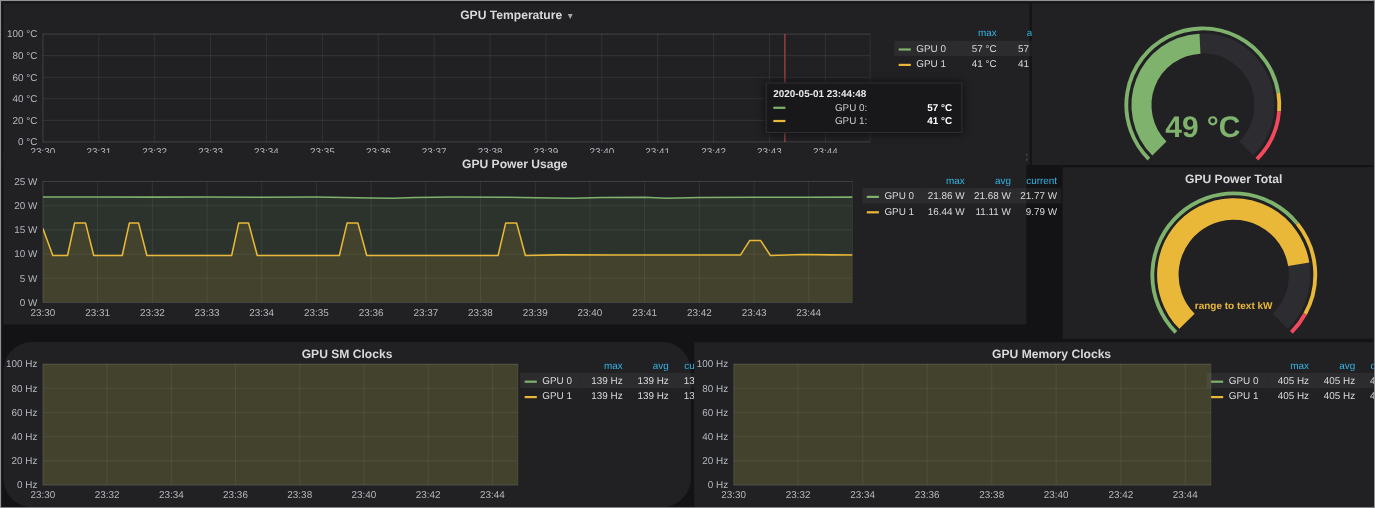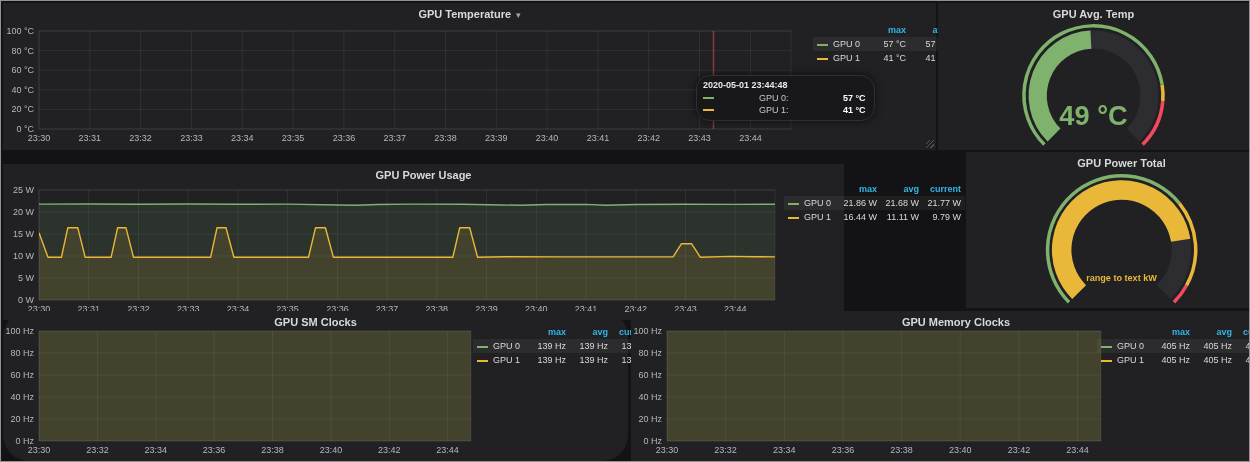--- a/index.html
+++ b/index.html
@@ -2,21 +2,21 @@
 <html><head>
 <meta charset="utf-8">
 <style>
   html,body{margin:0;padding:0;background:#0e0e10;}
   .stage{position:relative;width:1250px;height:462px;background:#131315;
          border:1px solid #8f9397;box-sizing:border-box;overflow:hidden;
          font-family:"Liberation Sans","DejaVu Sans",sans-serif;color:#d8d9da;}
   .panel{position:absolute;background:#212124;box-sizing:border-box;}
   .panel-temp  {left:2px;  top:2px;   width:933px;height:147px;}
   .panel-avg   {left:937px;top:2px;   width:311px;height:147px;}
-  .panel-power {left:2px;  top:163px; width:841px;height:156px;}
+  .panel-power {left:2px;  top:138px; width:930px;height:156px;}
   .panel-ptot  {left:937px;top:151px; width:311px;height:156px;margin-left:28px;}
   .panel-sm    {left:2px;  top:310px; width:625px;height:150px;border-radius:26px;}
   .panel-mem   {left:630px;top:310px; width:618px;height:150px;padding-left:32px;}
   .panel-header{height:20px;text-align:center;padding-top:5px;font-size:11px;
                 font-weight:bold;color:#d8d9da;white-space:nowrap;}
   .caret{color:#9fa7b3;font-size:9px;margin-left:5px;}
   .chart{position:absolute;}
   .chart-temp {left:2px;top:24px;width:788px;height:118px;}
   .chart-power{left:2px;top:22px;width:772px;height:130px;}
   .chart-sm   {left:2px;top:16px;width:468px;height:130px;}
@@ -24,27 +24,27 @@
   .gauge-box{position:absolute;left:2px;top:20px;right:2px;bottom:2px;}
   .legend{position:absolute;}
   .legend-temp {left:810px;top:20px;}
   .legend-power{left:781px;top:18px;}
   .legend-sm   {left:470px;top:14px;}
   .legend-mem  {left:466px;top:14px;}
   .legend-table{border-collapse:collapse;font-size:9px;color:#d8d9da;}
   .legend-table td{padding:2px 4px;text-align:right;white-space:nowrap;}
   .legend-table td.lg-namecell{text-align:center;padding-right:8px;}
   .legend-table td{min-width:34px;}
-  .lg-head td{color:#33b5e5;font-weight:bold;}
+  .lg-head td{color:#33b5e5;font-weight:normal;}
   .lg-row:nth-child(2){background:rgba(255,255,255,0.05);}
   .dash{display:inline-block;width:11px;height:2px;margin-right:5px;vertical-align:middle;}
   .dash-green{background:#7eb26d;}
   .dash-yellow{background:#eab839;}
   .tooltip{position:absolute;left:693px;top:72px;background:#18181a;
-           border:1px solid #2f2f33;border-radius:14px;padding:4px 8px 5px 6px;
+           border:1px solid #2f2f33;border-radius:1px;padding:4px 8px 5px 6px;
            font-size:9px;z-index:5;box-shadow:0 0 8px rgba(0,0,0,0.6);white-space:nowrap;}
   .tt-time{font-weight:bold;color:#e8e9ea;margin-bottom:3px;}
   .tt-row{display:flex;align-items:center;margin-top:2px;gap:40px;}
   .tt-label{color:#c7c8c9;width:36px;}
   .tt-val{font-weight:bold;color:#ffffff;margin-left:8px;}
   .resize-handle{position:absolute;right:2px;bottom:2px;width:8px;height:8px;
     background:repeating-linear-gradient(-45deg,transparent 0 2px,#55565a 2px 3px);}
 </style>
 </head>
 <body>
@@ -140,23 +140,20 @@
       <div class="tt-row">
         <span class="dash dash-yellow"></span>
         <span class="tt-label">GPU 1:</span>
         <span class="tt-val">41 °C</span>
       </div>
     </div>
     <div class="resize-handle"></div>
   </section>
 
   <section class="panel panel-avg">
-    <header class="panel-header">
-      <span>GPU Avg. Temp</span>
-    </header>
     <div class="gauge-box"><svg width="307" height="125" font-family="Liberation Sans, DejaVu Sans, sans-serif">
           <path d="M 114.0 112.0 A 55.9 55.9 0 1 1 193.0 112.0" stroke="#2c2c31" stroke-width="18.2" fill="none"></path>
           <path d="M 114.0 112.0 A 55.9 55.9 0 0 1 150.9 16.7" stroke="#7eb26d" stroke-width="18.2" fill="none"></path>
           <path d="M 104.4 121.6 A 69.5 69.5 0 1 1 222.1 61.6" stroke="#7eb26d" stroke-width="3.5" fill="none"></path>
           <path d="M 222.1 61.6 A 69.5 69.5 0 0 1 222.8 78.0" stroke="#eab839" stroke-width="3.5" fill="none"></path>
           <path d="M 222.8 78.0 A 69.5 69.5 0 0 1 202.6 121.6" stroke="#f2495c" stroke-width="3.5" fill="none"></path>
           <text x="153.5" y="101.8" fill="#7eb26d" font-size="27.2" font-weight="bold" text-anchor="middle">49 °C</text>
         </svg></div>
   </section>
 

